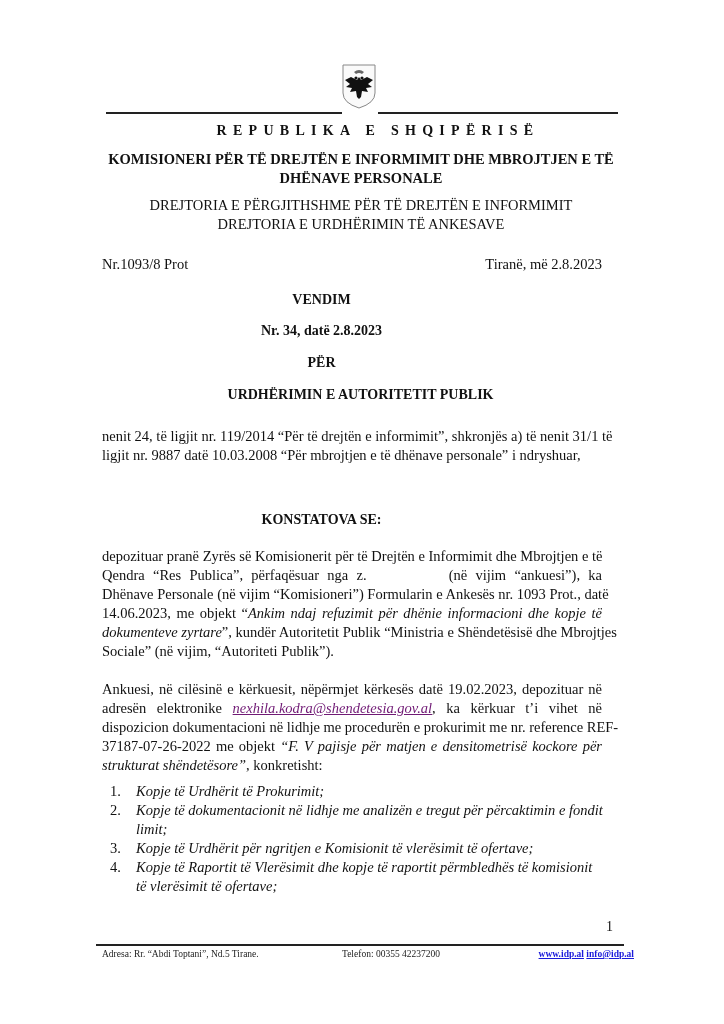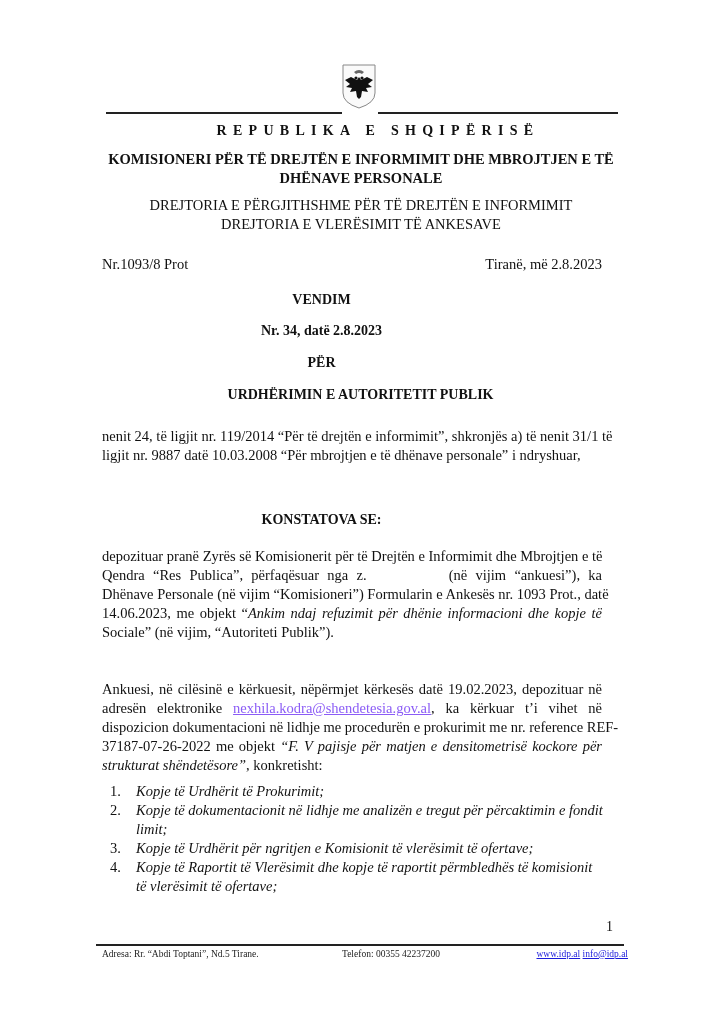--- a/index.html
+++ b/index.html
@@ -106,22 +106,23 @@
       display: block;
       text-align: justify;
       text-align-last: justify;
       white-space: nowrap;
     }
     .para .line.last {
       text-align-last: left;
     }
     .para i { }
     .link {
-      color: #8b5cf6;
+      color: #701a75;
       text-decoration: underline;
+      font-style: italic;
     }
     .list {
       position: absolute;
       left: 110px;
       width: 494px;
       font-size: 14.5px;
       line-height: 19px;
     }
     .list-item {
       position: relative;
@@ -149,21 +150,21 @@
       background: #222;
     }
     .footer {
       position: absolute;
       top: 949px;
       font-size: 9.5px;
       color: #222;
     }
     .footer-address { left: 102px; }
     .footer-phone { left: 342px; }
-    .footer-links { right: 96px; }
+    .footer-links { right: 90px; font-weight: bold; }
     .footer-links a {
       color: #1a1adb;
       text-decoration: underline;
     }
   </style>
 </head>
 <body>
 
 <div class="page">
 
@@ -179,21 +180,21 @@
 
   <div class="republika">REPUBLIKA E SHQIPËRISË</div>
 
   <div class="commissioner">
     <div>KOMISIONERI PËR TË DREJTËN E INFORMIMIT DHE MBROJTJEN E TË</div>
     <div>DHËNAVE PERSONALE</div>
   </div>
 
   <div class="directorate">
     <div>DREJTORIA E PËRGJITHSHME PËR TË DREJTËN E INFORMIMIT</div>
-    <div>DREJTORIA E VLERËSIMIT TË ANKESAVE</div>
+    <div>DREJTORIA E URDHËRIMIN TË ANKESAVE</div>
   </div>
 
   <div class="protocol">Nr.1093/8 Prot</div>
   <div class="place-date">Tiranë, më 2.8.2023</div>
 
   <div class="center-bold" style="top:292px;">VENDIM</div>
   <div class="center-bold" style="top:323px;">Nr. 34, datë 2.8.2023</div>
   <div class="center-bold" style="top:355px;">PËR</div>
   <div class="center-bold" style="top:387px;padding-left:39px;">URDHËRIMIN E AUTORITETIT PUBLIK</div>
 
@@ -202,20 +203,21 @@
     <span class="line last">ligjit nr. 9887 datë 10.03.2008 “Për mbrojtjen e të dhënave personale” i ndryshuar,</span>
   </div>
 
   <div class="center-bold" style="top:512px;">KONSTATOVA SE:</div>
 
   <div class="para" style="top:547px;">
     <span class="line">depozituar pranë Zyrës së Komisionerit për të Drejtën e Informimit dhe Mbrojtjen e të</span>
     <span class="line"><span>Qendra “Res Publica”, përfaqësuar nga z.</span><span style="display:inline-block;width:82px;"></span><span>(në vijim “ankuesi”), ka</span></span>
     <span class="line">Dhënave Personale (në vijim “Komisioneri”) Formularin e Ankesës nr. 1093 Prot., datë</span>
     <span class="line"><span>14.06.2023, me objekt “</span><i>Ankim ndaj refuzimit për dhënie informacioni dhe kopje të</i></span>
+    <span class="line"><i>dokumenteve zyrtare</i><span>”, kundër Autoritetit Publik “Ministria e Shëndetësisë dhe Mbrojtjes</span></span>
     <span class="line last">Sociale” (në vijim, “Autoriteti Publik”).</span>
   </div>
 
   <div class="para" style="top:680px;">
     <span class="line">Ankuesi, në cilësinë e kërkuesit, nëpërmjet kërkesës datë 19.02.2023, depozituar në</span>
     <span class="line"><span>adresën elektronike</span> <a class="link">nexhila.kodra@shendetesia.gov.al</a><span>, ka kërkuar t’i vihet në</span></span>
     <span class="line">dispozicion dokumentacioni në lidhje me procedurën e prokurimit me nr. reference REF-</span>
     <span class="line"><span>37187-07-26-2022 me objekt </span><i>“F. V pajisje për matjen e densitometrisë kockore për</i></span>
     <span class="line last"><i>strukturat shëndetësore”</i><span>, konkretisht:</span></span>
   </div>

